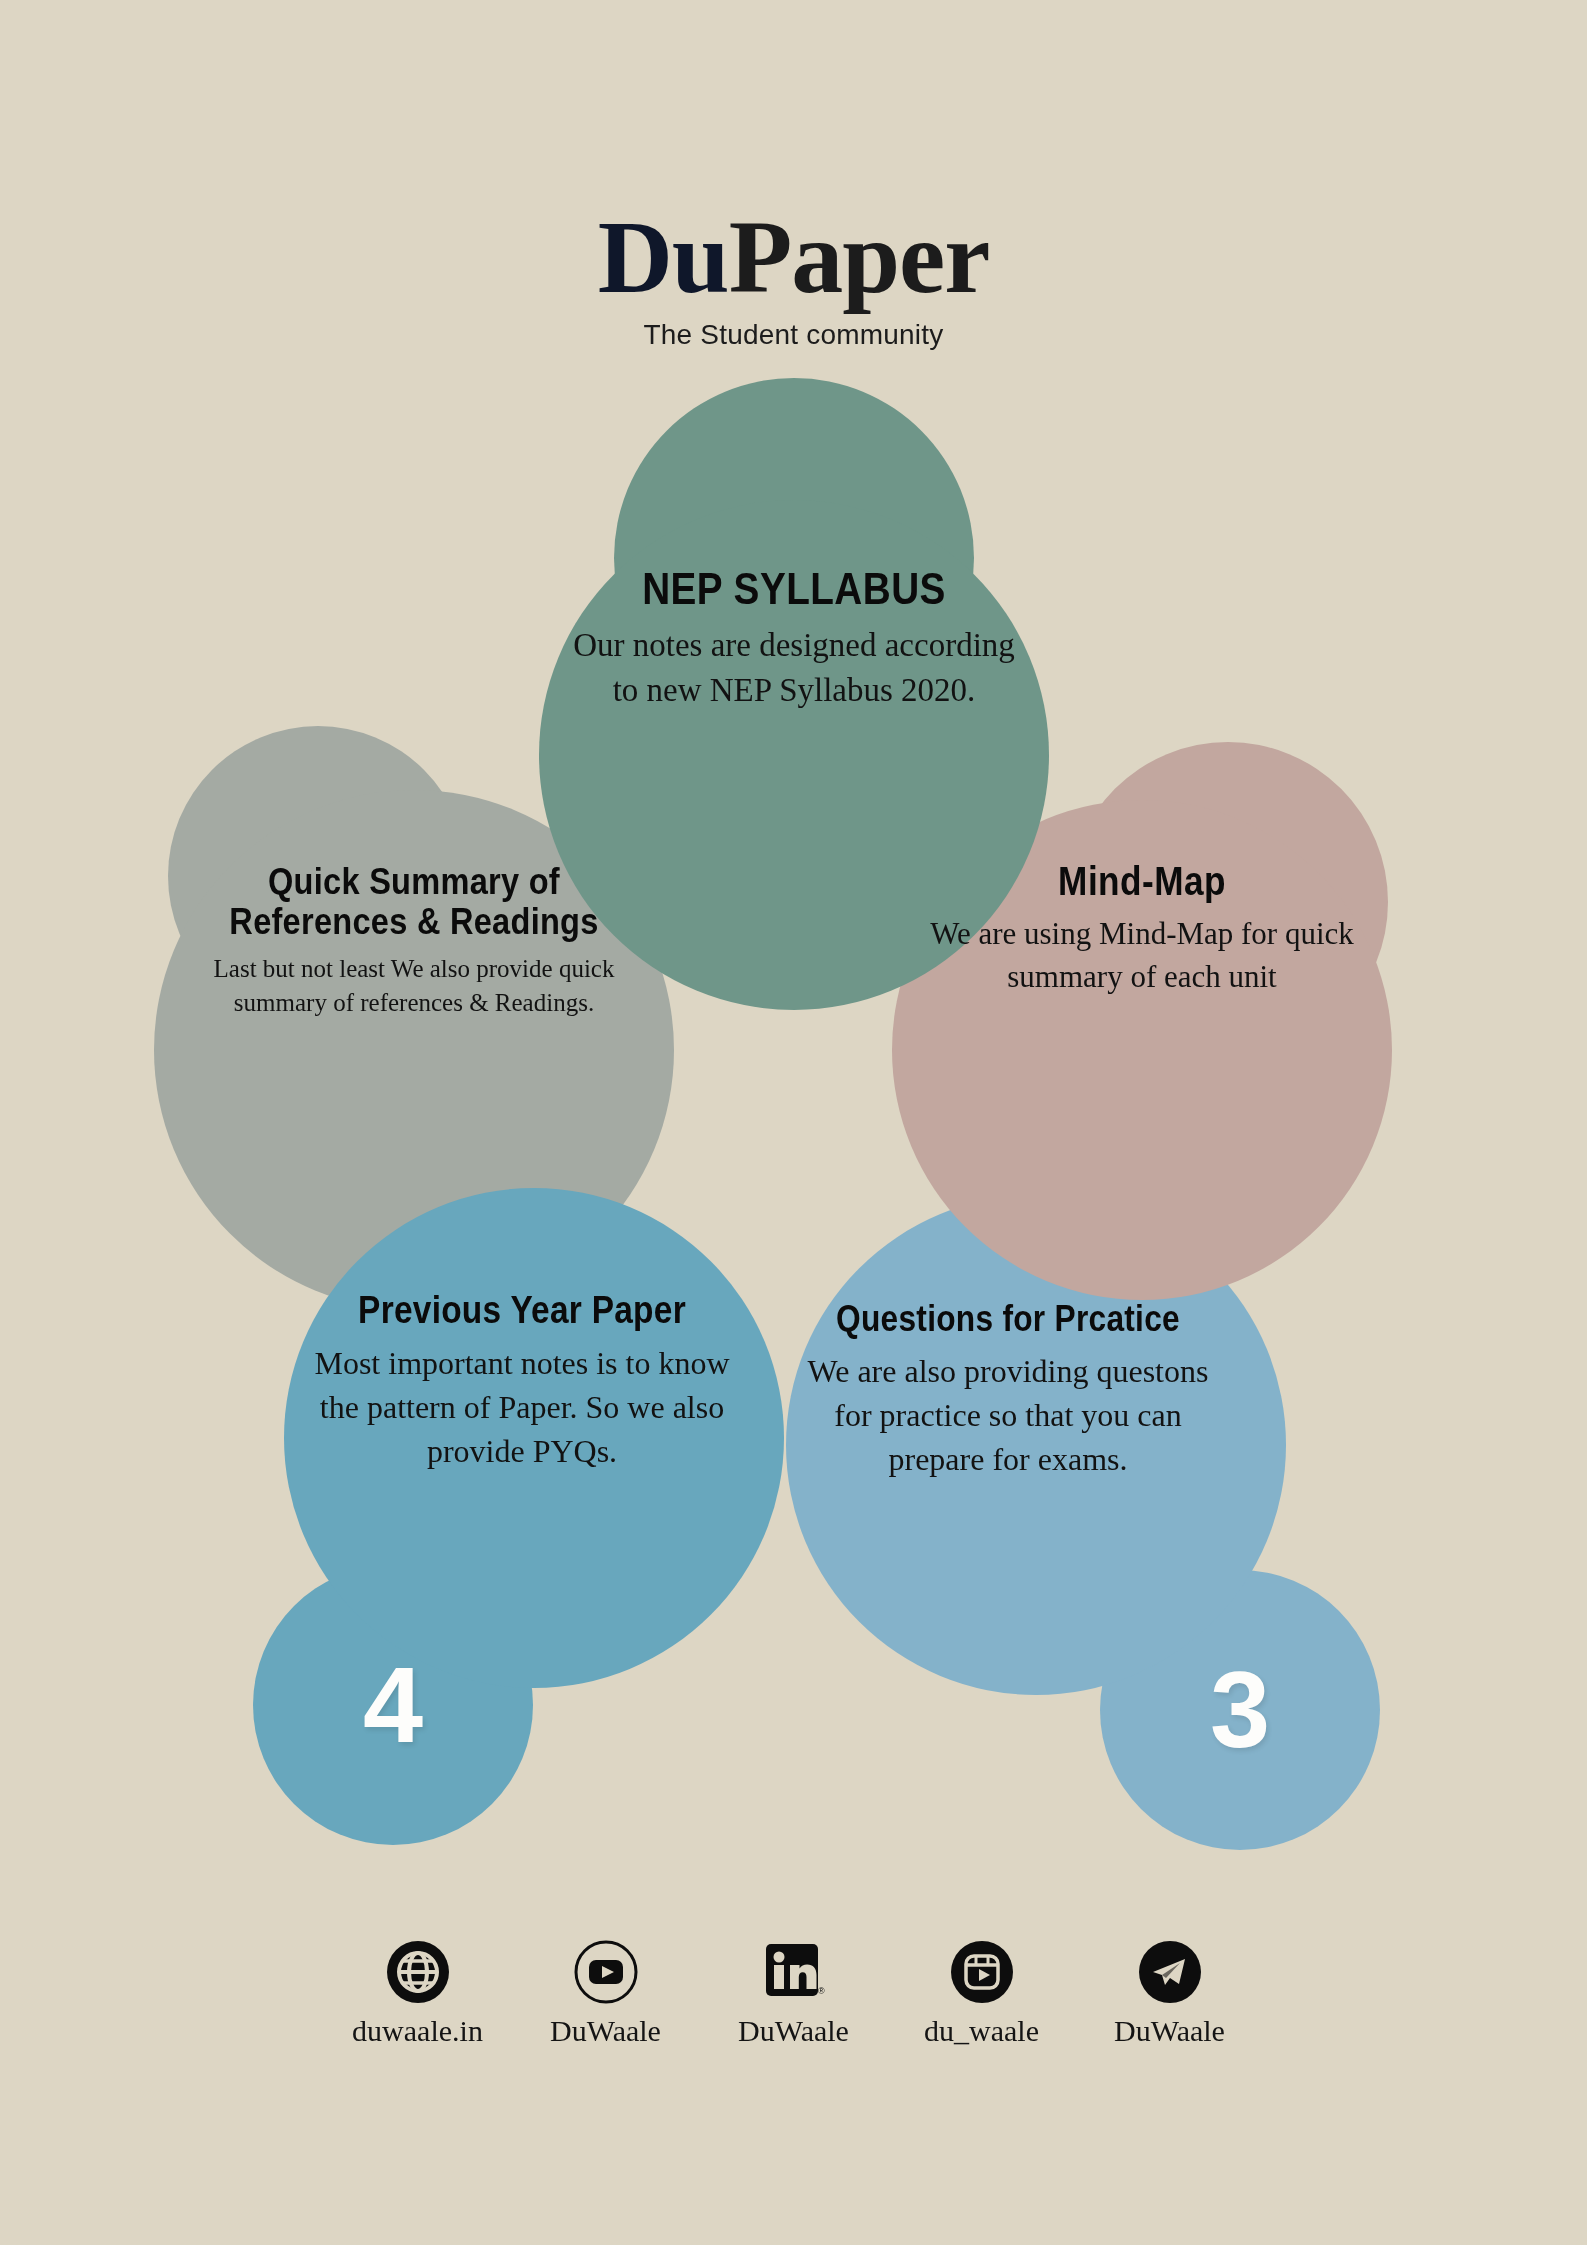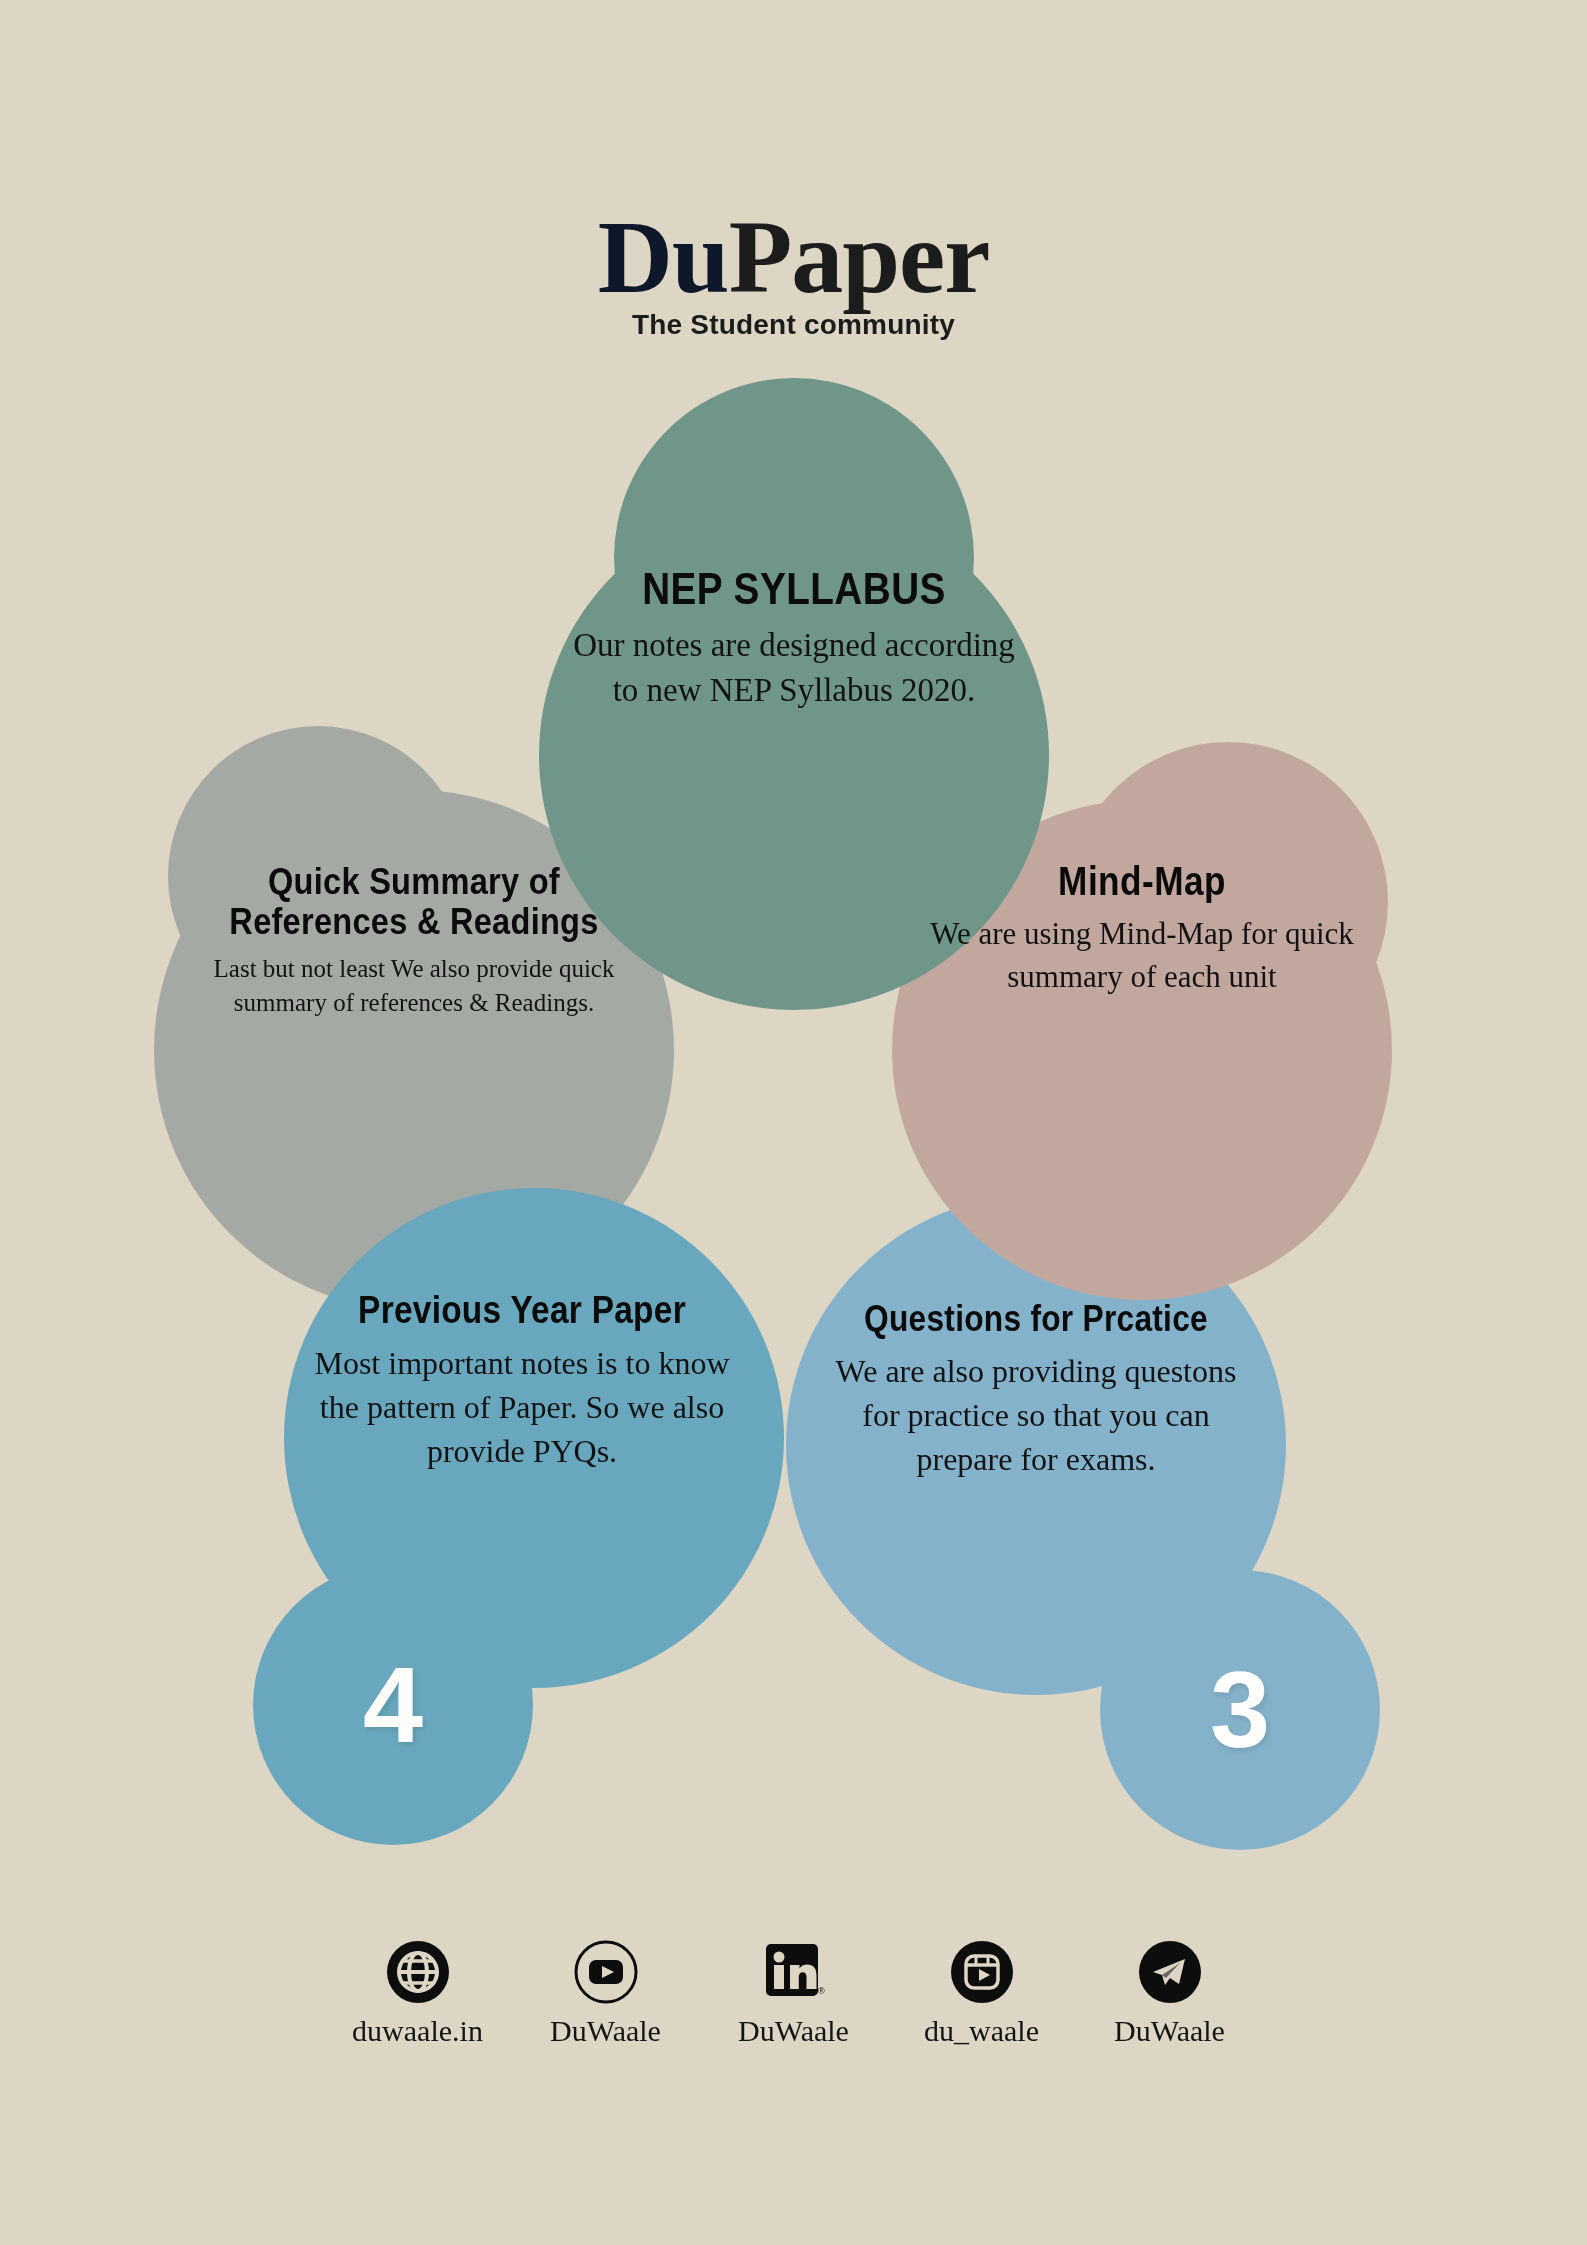--- a/index.html
+++ b/index.html
@@ -32,23 +32,24 @@
     font-family: "Liberation Serif", serif;
     font-size: 104px;
     font-weight: bold;
     letter-spacing: -1px;
     line-height: 1;
     display: inline-block;
   }
   .logo-du { color: #0f172a; }
   .logo-waale { color: #1c1c1c; }
   .logo-tag {
+    margin-top: 10px;
     font-family: "Liberation Sans", sans-serif;
     font-size: 28px;
-    font-weight: bold;
+    font-weight: normal;
     color: #1c1c1c;
     letter-spacing: 0.2px;
   }
 
   
   .bubble {
     position: absolute;
     border-radius: 50%;
     box-sizing: border-box;
   }
@@ -179,21 +180,21 @@
     background: #84b2ca;
     z-index: 2;
   }
   #bubble-3-main {
     width: 500px; height: 500px;
     left: 786px; top: 1195px;
     background: #84b2ca;
     z-index: 2;
   }
   #bubble-3-text {
-    top: 1300px; left: 786px; width: 500px;
+    top: 1300px; left: 758px; width: 500px;
     z-index: 6;
   }
   #bubble-3-text .bubble-title { font-size: 36px; letter-spacing: 0.3px; }
   #bubble-3-text .bubble-body  { font-size: 32px; }
 
   
   .footer {
     position: absolute;
     left: 0;
     top: 1940px;

